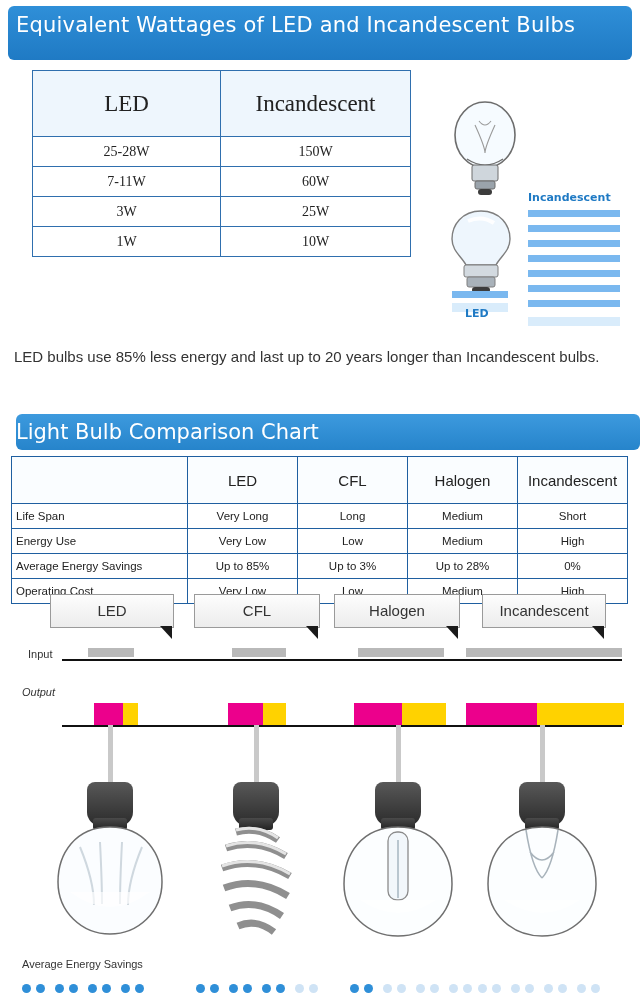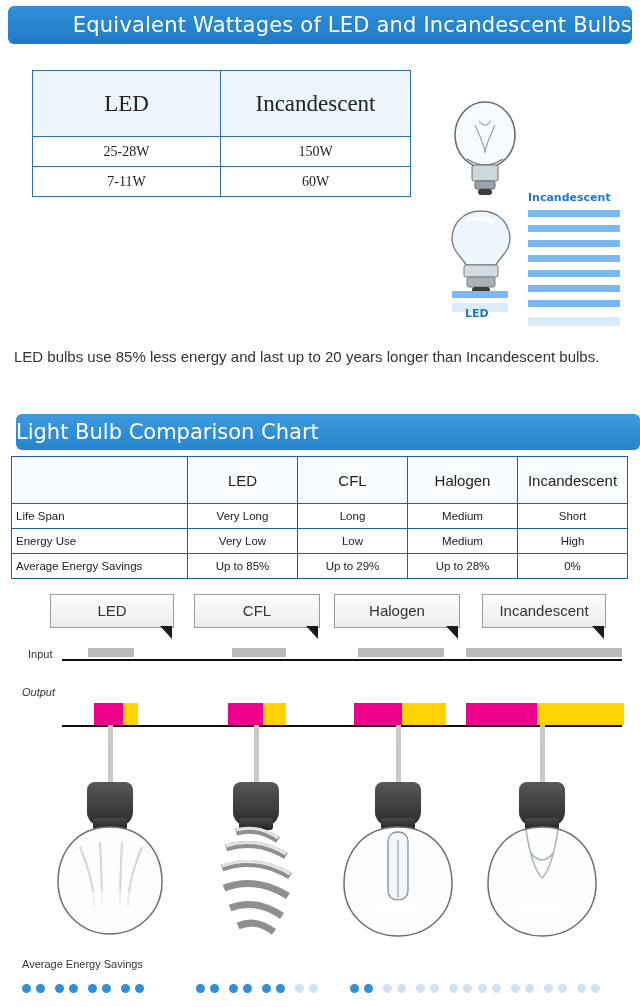--- a/index.html
+++ b/index.html
@@ -6,30 +6,29 @@
   body{
     width:640px;height:1007px;
     background:#ffffff;
     font-family:"DejaVu Sans", sans-serif;
     position:relative;
     overflow:hidden;
     color:#222;
   }
   .banner{
     margin:6px 8px 0 8px;
-    height:38px;
+    height:54px;
     border-radius:6px;
     background:linear-gradient(#2f8fd8,#1f7ac4);
     color:#fff;
     font-size:21px;
     line-height:38px;
-    padding-left:0;
+    padding-left:8px;
     box-sizing:border-box;
     letter-spacing:.2px;
-    text-align:right;
   }
   .banner2{
     margin:10px 8px 0 8px;
     height:36px;
     border-radius:6px;
     background:linear-gradient(#3d9ade,#2684cb);
     color:#fff;
     font-size:21px;
     line-height:36px;
     padding-left:0;
@@ -119,20 +118,28 @@
       <td class="c1">LED</td>
       <td class="c2">Incandescent</td>
     </tr>
     <tr>
       <td class="c1">25-28W</td>
       <td class="c2">150W</td>
     </tr>
     <tr>
       <td class="c1">7-11W</td>
       <td class="c2">60W</td>
+    </tr>
+    <tr>
+      <td class="c1">3W</td>
+      <td class="c2">25W</td>
+    </tr>
+    <tr>
+      <td class="c1">1W</td>
+      <td class="c2">10W</td>
     </tr>
   </tbody>
     </table>
 </div>
 
 <div class="illus">
 
   <svg width="80" height="110" style="position:absolute;left:5px;top:0;">
     <ellipse cx="40" cy="40" rx="30" ry="33" fill="#f6fbff" stroke="#6d6d6d" stroke-width="1.6"></ellipse>
     <path d="M22 64 q18 12 36 0" fill="none" stroke="#6d6d6d" stroke-width="1.2"></path>
@@ -188,23 +195,30 @@
     <tr>
       <td class="rowlabel">Energy Use</td>
       <td class="col">Very Low</td>
       <td class="col">Low</td>
       <td class="col">Medium</td>
       <td class="col">High</td>
     </tr>
     <tr>
       <td class="rowlabel">Average Energy Savings</td>
       <td class="col">Up to 85%</td>
-      <td class="col">Up to 29%</td>
+      <td class="col">Up to 3%</td>
       <td class="col">Up to 28%</td>
       <td class="col">0%</td>
+    </tr>
+    <tr>
+      <td class="rowlabel">Operating Cost</td>
+      <td class="col">Very Low</td>
+      <td class="col">Low</td>
+      <td class="col">Medium</td>
+      <td class="col">High</td>
     </tr>
   </tbody>
     </table>
 </div>
 
 <div class="chip" style="left:50px;top:594px;width:122px;">LED</div>
 <div class="tri" style="left:160px;top:626px;"></div>
 
 <div class="chip" style="left:194px;top:594px;width:124px;">CFL</div>
 <div class="tri" style="left:306px;top:626px;"></div>

